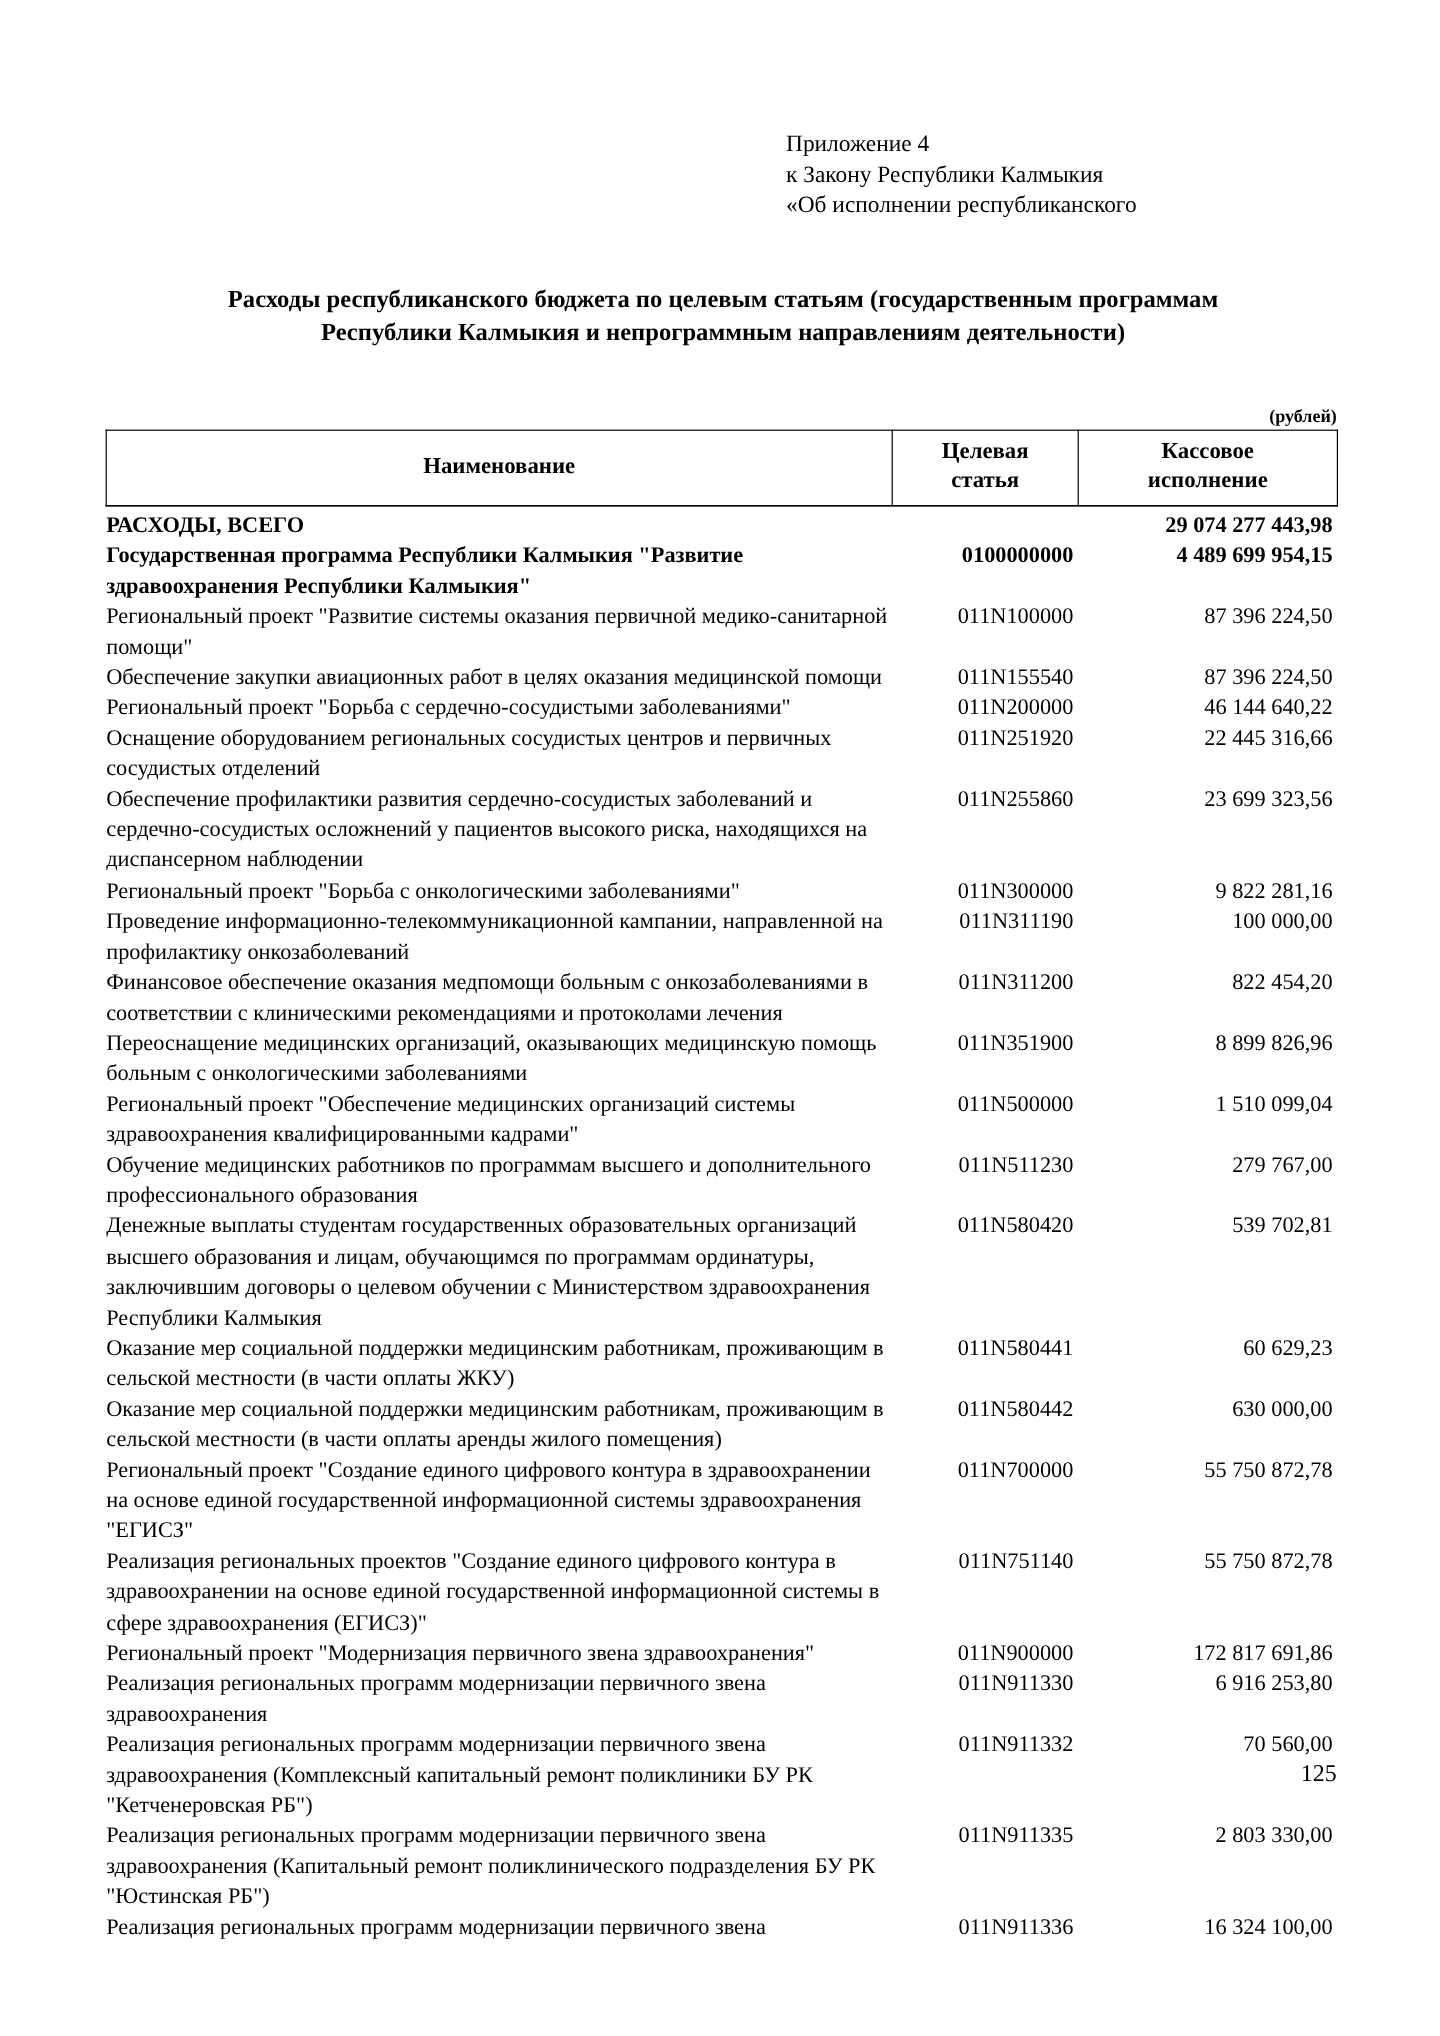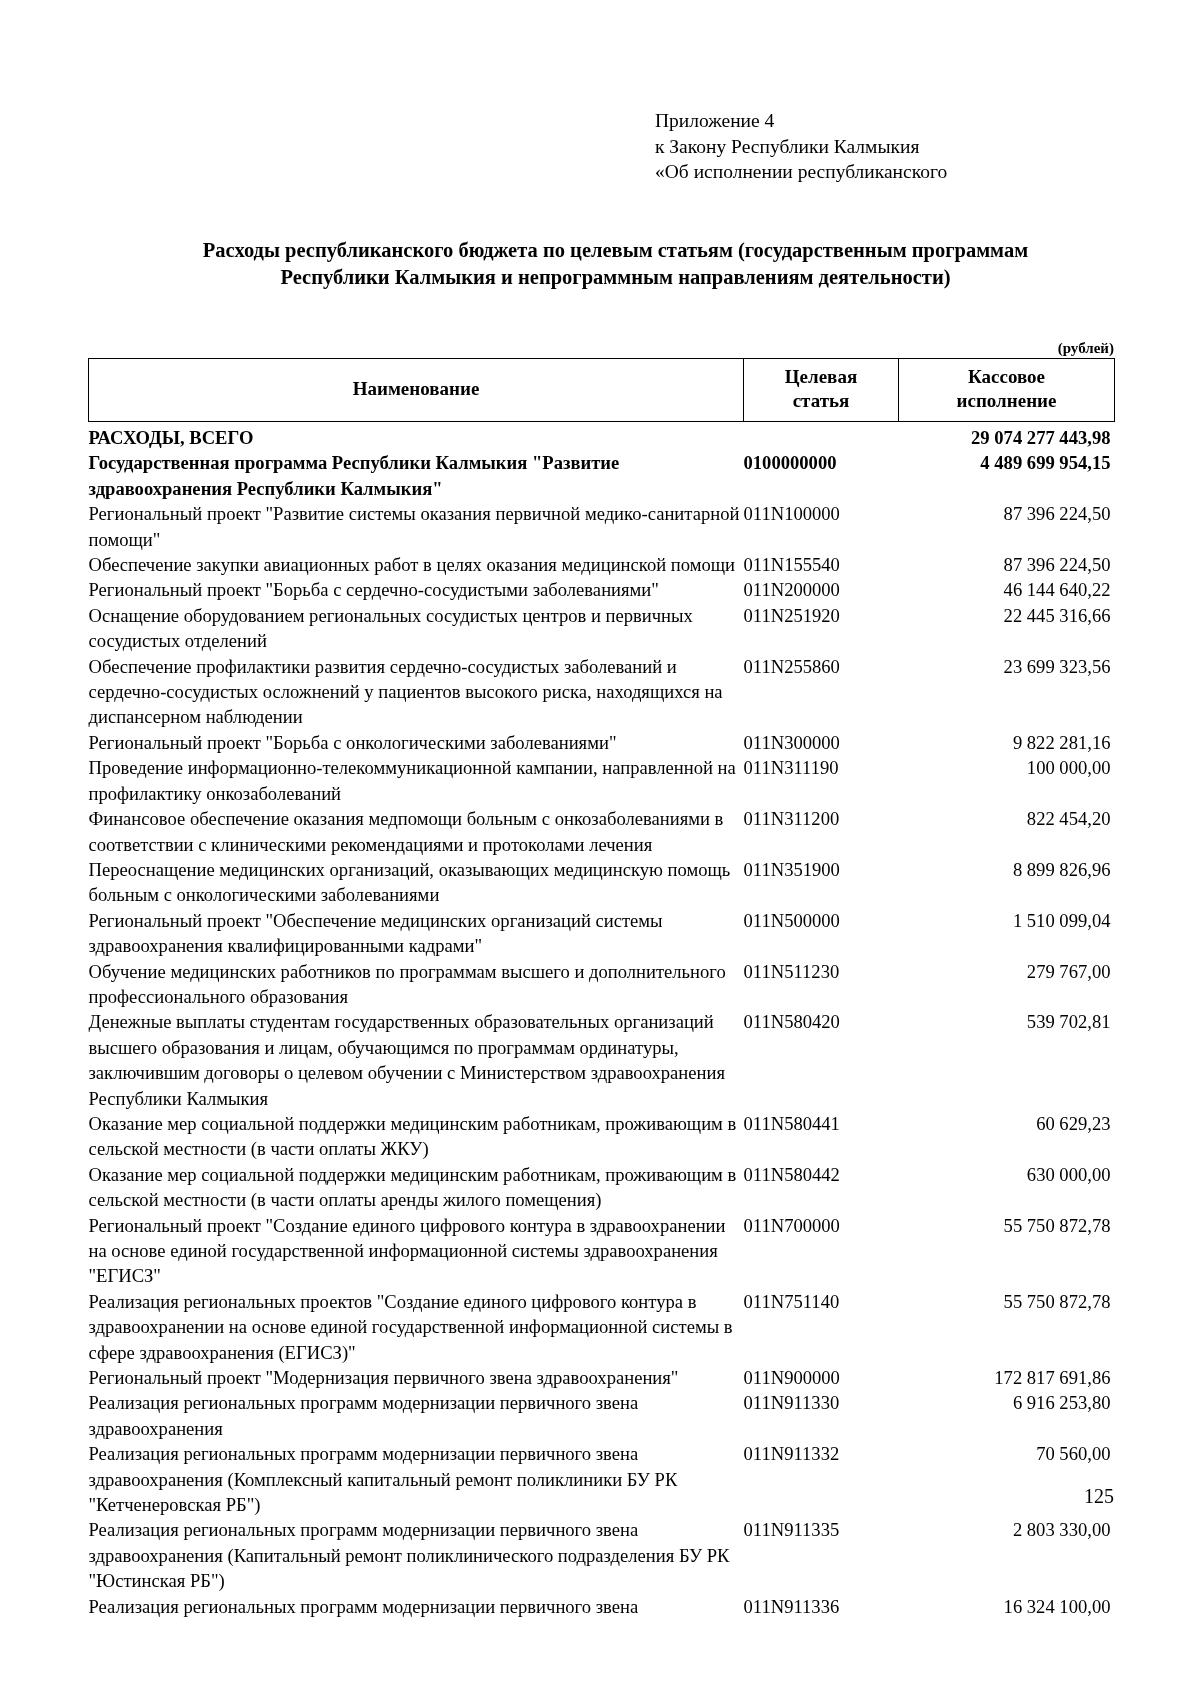--- a/index.html
+++ b/index.html
@@ -32,21 +32,21 @@
     width: 420px;
     font-size: 19.5px;
     line-height: 25.5px;
     text-align: left;
   }
   .doc-header div { white-space: pre-wrap; }
 
   
   .doc-title {
     position: absolute;
-    left: 108px;
+    left: 95px;
     top: 237px;
     width: 1015px;
     text-align: center;
     font-weight: bold;
     font-size: 20.5px;
     line-height: 27px;
   }
 
   
   .currency-note {
@@ -86,29 +86,29 @@
   }
   table.budget tbody td {
     border: none;
     vertical-align: top;
     padding: 0 4px 0 0;
     line-height: 25.4px;
     font-size: 18.6px;
   }
   table.budget tbody tr:first-child td { padding-top: 3px; }
   td.name  { text-align: left;  padding-left: 12px; padding-right: 10px; }
-  td.code  { text-align: left; white-space: nowrap; }
+  td.code  { text-align: right; white-space: nowrap; }
   td.value { text-align: right; white-space: nowrap; padding-right: 10px; }
   tr.bold td { font-weight: bold; }
 
   
   .page-number {
     position: absolute;
     right: 86px;
-    bottom: 18px;
+    bottom: 36px;
     font-size: 20px;
   }
 </style>
 </head>
 <body>
 
 <div class="page">
 
   <div class="doc-header">
     <div>Приложение 4</div>

